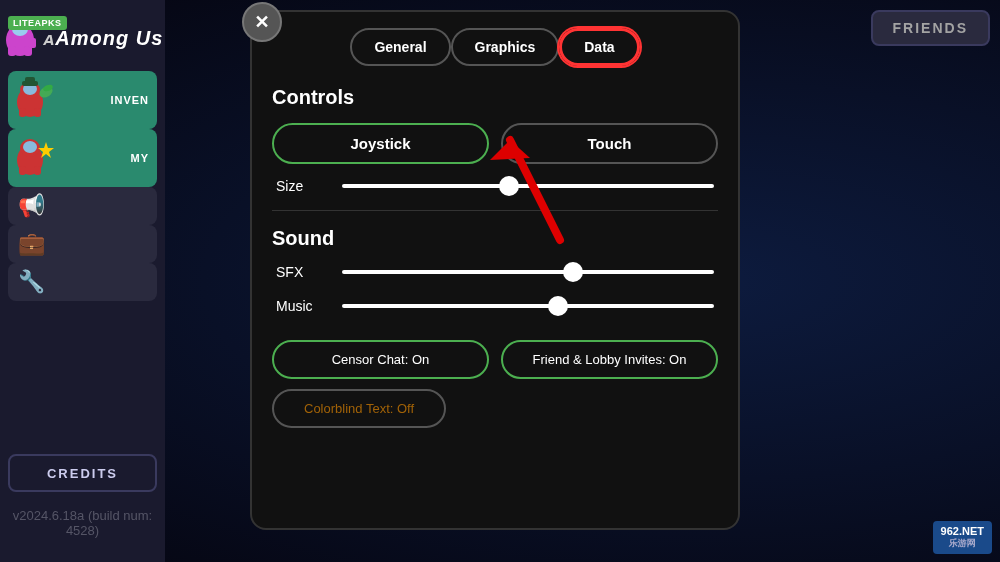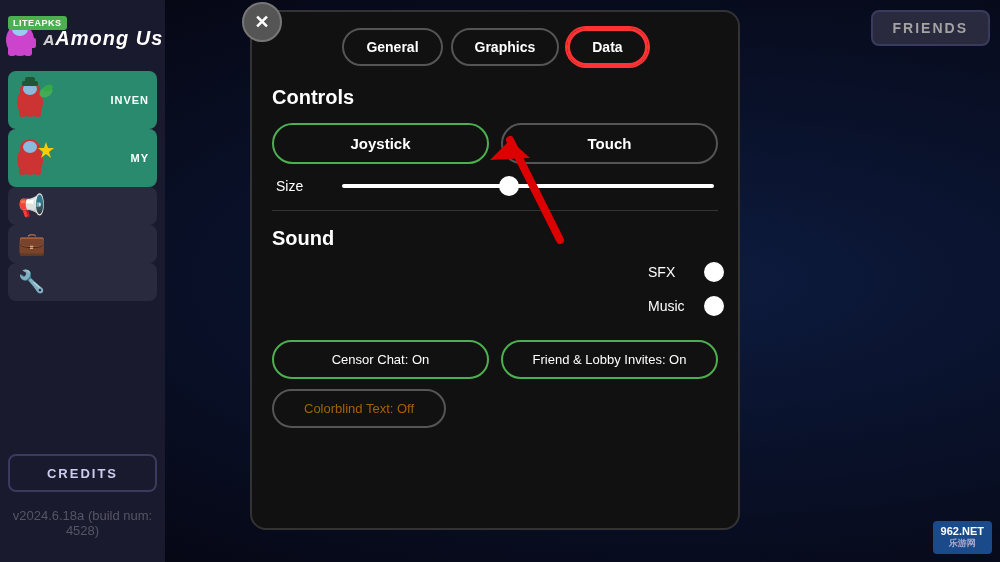--- a/index.html
+++ b/index.html
@@ -201,21 +201,20 @@
     .modal-close-x {
       color: white;
       font-size: 18px;
       font-weight: bold;
       line-height: 1;
     }
 
     
     .tabs {
       display: flex;
-      gap: 8px;
       margin-bottom: 20px;
       justify-content: center;
     }
 
     .tab {
       padding: 8px 22px;
       border-radius: 20px;
       border: 2px solid #555;
       background: transparent;
       color: white;
@@ -301,21 +300,20 @@
       background: #333;
       margin: 16px 0;
     }
 
     
     .sound-sliders {
       display: flex;
       flex-direction: column;
       gap: 10px;
       margin-bottom: 18px;
-      align-items: flex-end;
     }
 
     
     .toggle-row {
       display: flex;
       gap: 12px;
       margin-bottom: 10px;
     }
 
     .toggle-btn {

